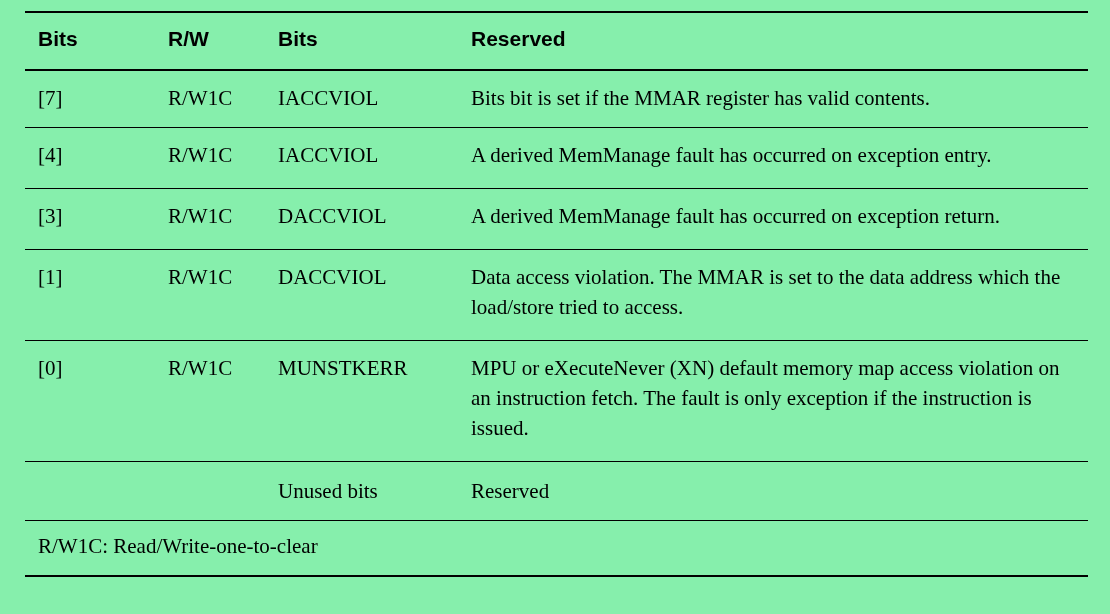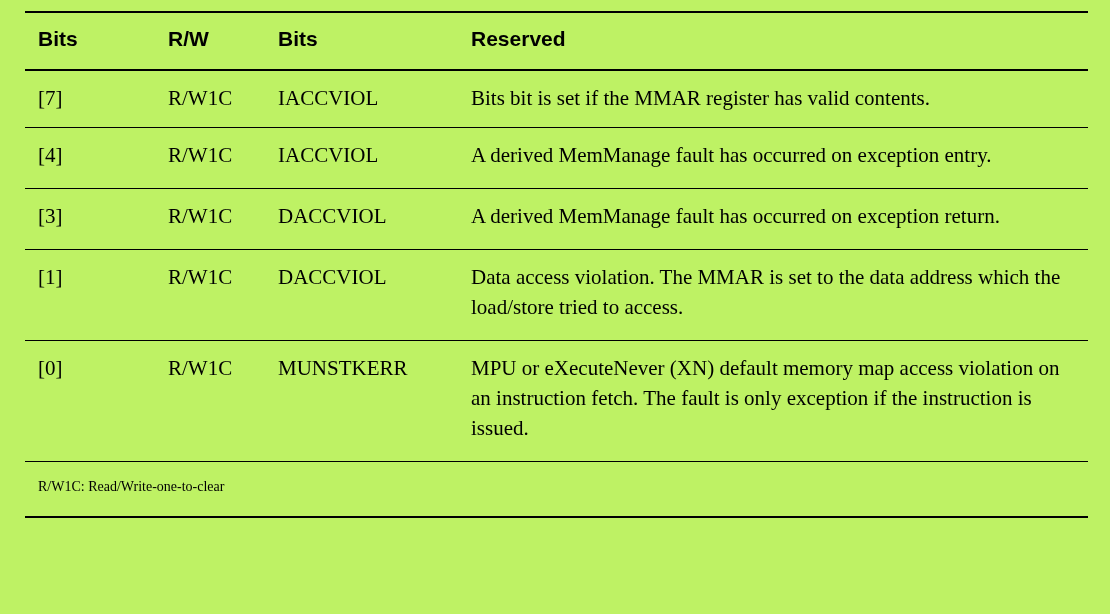--- a/index.html
+++ b/index.html
@@ -14,21 +14,21 @@
     overflow: hidden;
     font-family: "Liberation Serif", serif;
     color: #000000;
     -webkit-font-smoothing: antialiased;
   }
 
   .page {
     position: relative;
     width: 1110px;
     height: 614px;
-    background: #bef264;
+    background: #86efac;
   }
 
   
   .reg-table {
     position: absolute;
     left: 25px;
     top: 11px;
     width: 1063px;
     border-collapse: collapse;
     table-layout: fixed;
@@ -65,21 +65,21 @@
   }
 
   tbody tr.row-multi td { padding-bottom: 18px; }
 
   
   tbody tr.row-unused td { padding-top: 14px; padding-bottom: 14px; }
 
   
   tfoot td {
     font-family: "Liberation Serif", serif;
-    font-size: 14px;
+    font-size: 21px;
     line-height: 30px;
     text-align: left;
     vertical-align: top;
     padding: 10px 8px 14px 13px;
     border-bottom: 2px solid #000000;
   }
 
   .cell-text { display: block; }
   .blank-cell { display: block; min-height: 1px; }
 </style>
@@ -175,20 +175,34 @@
             <span class="cell-text">R/W1C</span>
           </td>
         <td>
             <span class="cell-text">MUNSTKERR</span>
           </td>
         <td>
             <span class="cell-text">MPU or eXecuteNever (XN) default memory map access violation on an instruction fetch. The fault is only exception if the instruction is issued.</span>
           </td>
       </tr>
 
+      <tr class="row-unused">
+        <td>
+            <span class="blank-cell"></span>
+          </td>
+        <td>
+            <span class="blank-cell"></span>
+          </td>
+        <td>
+            <span class="cell-text">Unused bits</span>
+          </td>
+        <td>
+            <span class="cell-text">Reserved</span>
+          </td>
+      </tr>
 
     </tbody>
 
     <tfoot>
       <tr>
         <td colspan="4">R/W1C: Read/Write-one-to-clear</td>
       </tr>
     </tfoot>
 
   </table>

